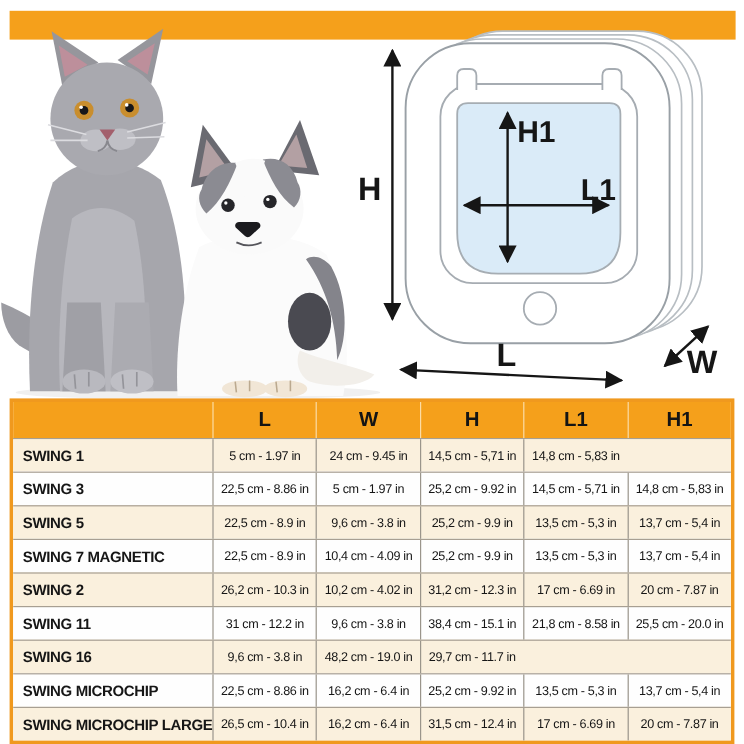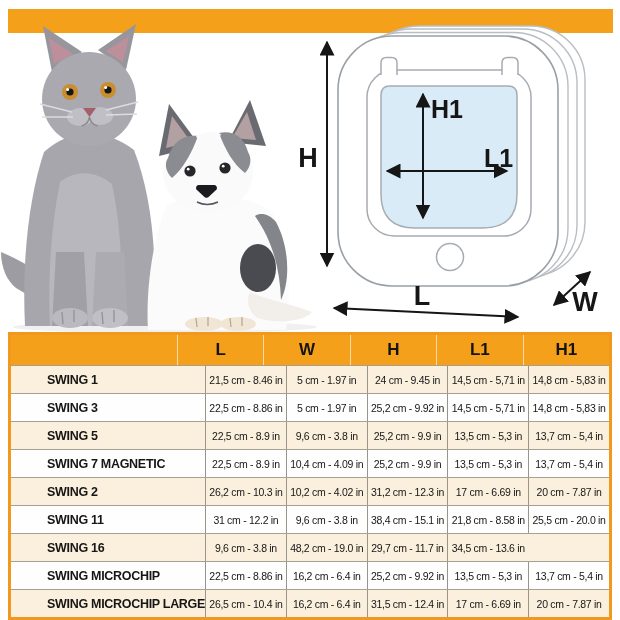--- a/index.html
+++ b/index.html
@@ -16,21 +16,21 @@
   .thead{
     display:grid;grid-template-columns:166px repeat(5,1fr);height:30px;
     background:#F5A01B;border-bottom:1px solid #A79F92;
   }
   .hname,.hcell{
     display:flex;align-items:center;justify-content:center;
     font-weight:bold;font-size:17px;color:#141414;
   }
   .hcell{border-left:1px solid rgba(255,252,240,0.65);}
   .trow{
-    display:grid;grid-template-columns:166px repeat(5,1fr);height:27px;padding-left:28px;
+    display:grid;grid-template-columns:166px repeat(5,1fr);height:27px;
   }
   .trow + .trow{border-top:1px solid #A79F92;text-align:right;}
   .trow:nth-child(even){background:#FAF0DD;}
   .trow:nth-child(odd){background:#FEFEFE;}
   .cname{
     display:flex;align-items:center;padding-left:8px;
     font-weight:bold;font-size:12.5px;letter-spacing:-0.3px;white-space:nowrap;
   }
   .cell{
     display:flex;align-items:center;justify-content:center;
@@ -141,21 +141,20 @@
       <div class="hname"></div>
       <div class="hcell">L</div>
       <div class="hcell">W</div>
       <div class="hcell">H</div>
       <div class="hcell">L1</div>
       <div class="hcell">H1</div>
     </div>
 
     <div class="trow">
       <div class="cname">SWING 1</div>
-      <div class="cell">21,5 cm - 8.46 in</div>
       <div class="cell">5 cm - 1.97 in</div>
       <div class="cell">24 cm - 9.45 in</div>
       <div class="cell">14,5 cm - 5,71 in</div>
       <div class="cell">14,8 cm - 5,83 in</div>
     </div>
     <div class="trow">
       <div class="cname">SWING 3</div>
       <div class="cell">22,5 cm - 8.86 in</div>
       <div class="cell">5 cm - 1.97 in</div>
       <div class="cell">25,2 cm - 9.92 in</div>
@@ -192,21 +191,20 @@
       <div class="cell">9,6 cm - 3.8 in</div>
       <div class="cell">38,4 cm - 15.1 in</div>
       <div class="cell">21,8 cm - 8.58 in</div>
       <div class="cell">25,5 cm - 20.0 in</div>
     </div>
     <div class="trow">
       <div class="cname">SWING 16</div>
       <div class="cell">9,6 cm - 3.8 in</div>
       <div class="cell">48,2 cm - 19.0 in</div>
       <div class="cell">29,7 cm - 11.7 in</div>
-      <div class="cell">34,5 cm - 13.6 in</div>
     </div>
     <div class="trow">
       <div class="cname">SWING MICROCHIP</div>
       <div class="cell">22,5 cm - 8.86 in</div>
       <div class="cell">16,2 cm - 6.4 in</div>
       <div class="cell">25,2 cm - 9.92 in</div>
       <div class="cell">13,5 cm - 5,3 in</div>
       <div class="cell">13,7 cm - 5,4 in</div>
     </div>
     <div class="trow">

